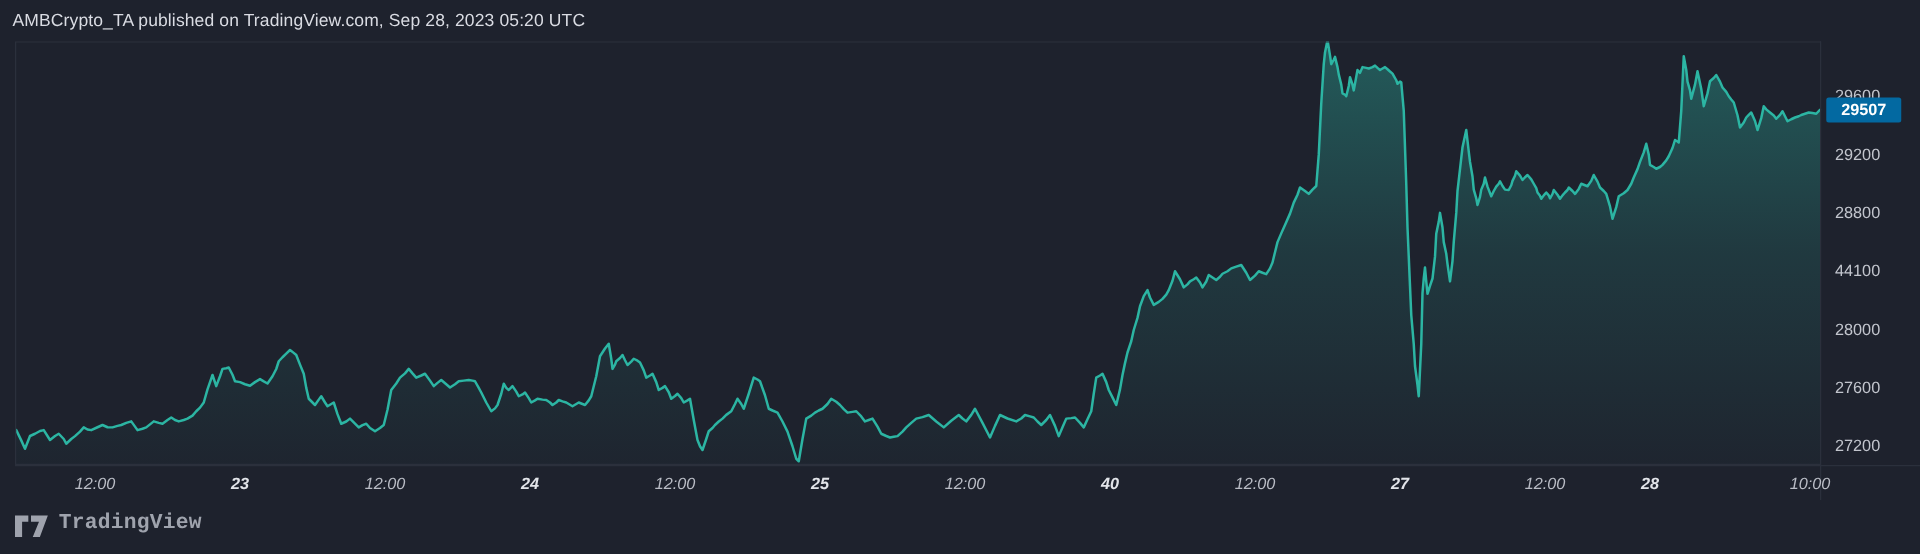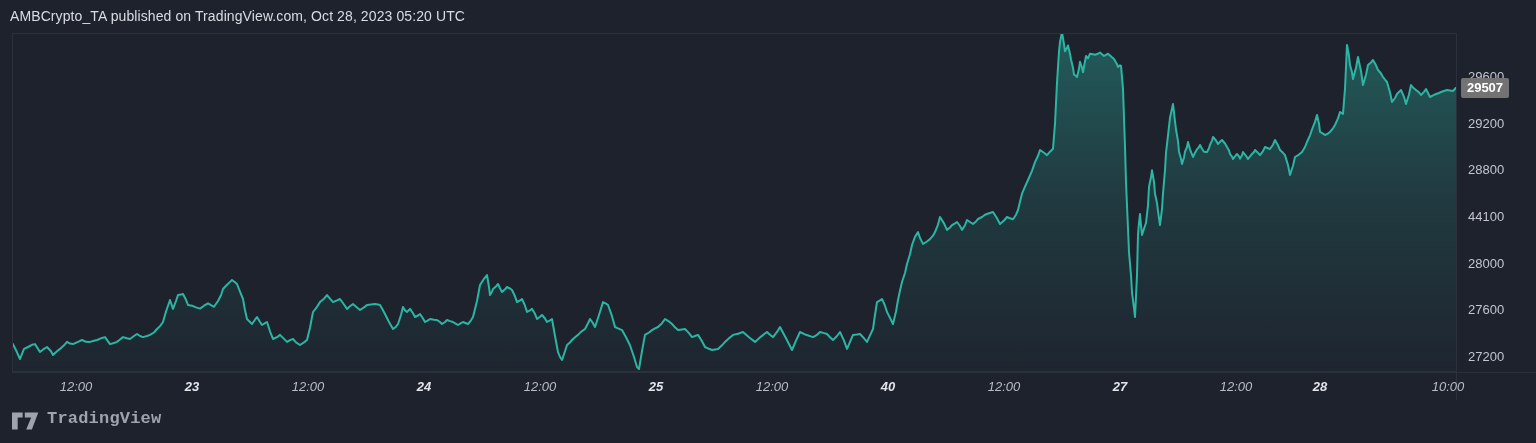--- a/index.html
+++ b/index.html
@@ -15,40 +15,40 @@
   }
   .plot-svg{position:absolute;left:12px;top:33px;}
   .axis-hline{position:absolute;left:12px;top:372px;width:1524px;height:1px;background:#2b303c;}
   .axis-vline{position:absolute;left:1456px;top:33px;width:1px;height:367px;background:#2b303c;}
   .price-axis{position:absolute;left:1457px;top:33px;width:79px;height:339px;}
   .price-axis-label{
     position:absolute;left:11px;font-size:13px;color:#c2c5cd;line-height:16px;
     white-space:nowrap;
   }
   .last-price-badge{
-    position:absolute;left:4px;width:48px;height:20px;border-radius:2px;
-    background:#737373;color:#ffffff;font-size:13px;font-weight:bold;
+    position:absolute;left:4px;width:60px;height:20px;border-radius:2px;
+    background:#0369a1;color:#ffffff;font-size:13px;font-weight:bold;
     display:flex;align-items:center;justify-content:center;z-index:2;
   }
   .time-axis{position:absolute;left:0;top:372px;width:1364px;height:32px;font-style:italic;}
   .time-axis-label{
     position:absolute;top:7px;width:70px;margin-left:-35px;text-align:center;
     font-size:13px;color:#b9bcc5;line-height:16px;white-space:nowrap;
   }
   .time-axis-label.day{color:#e2e4e9;font-weight:bold;}
   .logo-row{
     position:absolute;left:12px;top:409px;height:28px;
     display:flex;gap:8px;cursor:pointer;font-family:Liberation Mono, monospace;
   }
   .logo-text{font-size:17px;font-weight:bold;color:#9fa3ad;letter-spacing:.2px;}
 </style>
 </head>
 <body>
 
-<div class="title">AMBCrypto_TA published on TradingView.com, Oct 28, 2023 05:20 UTC</div>
+<div class="title">AMBCrypto_TA published on TradingView.com, Sep 28, 2023 05:20 UTC</div>
 
 <svg class="plot-svg" width="1445" height="339" viewBox="0 0 1445 339">
   <defs>
     <linearGradient id="areaGrad" x1="0" y1="0" x2="0" y2="1">
       <stop offset="0" stop-color="rgb(43,178,160)" stop-opacity="0.40"></stop>
       <stop offset="0.5" stop-color="rgb(43,178,160)" stop-opacity="0.16"></stop>
       <stop offset="1" stop-color="rgb(43,178,160)" stop-opacity="0.02"></stop>
     </linearGradient>
   </defs>
   <path fill="url(#areaGrad)" stroke="none" d="M1.0,311.1 L5.0,319.3 L8.0,326.0 L12.0,315.8 L16.0,314.0 L20.0,311.8 L23.0,311.1 L28.0,319.0 L32.0,315.8 L35.0,314.0 L39.0,318.2 L41.0,322.0 L45.0,318.2 L48.0,315.9 L52.0,312.3 L55.0,308.9 L58.0,310.6 L61.0,311.1 L66.0,308.8 L70.0,307.0 L74.0,308.8 L78.0,308.9 L82.0,307.7 L85.0,307.0 L89.0,305.3 L93.0,304.1 L96.0,308.3 L98.0,311.1 L102.0,310.0 L105.0,308.9 L108.0,306.5 L111.0,304.1 L115.0,305.3 L118.0,306.0 L122.0,303.0 L125.0,301.0 L128.0,303.0 L131.0,304.1 L135.0,303.0 L138.0,301.9 L142.0,299.5 L145.0,296.0 L148.0,293.1 L151.0,289.0 L154.0,278.5 L158.0,267.0 L161.0,275.9 L164.0,268.0 L166.0,262.1 L169.0,261.6 L171.0,261.0 L174.0,266.8 L176.0,272.0 L180.0,272.7 L184.0,274.4 L188.0,275.6 L192.0,272.7 L196.0,270.3 L199.0,272.1 L202.0,273.8 L206.0,268.0 L209.0,262.2 L211.0,256.0 L214.0,252.8 L217.0,249.9 L220.0,247.0 L223.0,249.3 L225.0,251.0 L228.0,258.7 L231.0,266.0 L233.0,277.3 L235.0,286.0 L238.0,289.0 L240.0,291.0 L243.0,286.7 L245.0,284.0 L248.0,289.0 L250.0,292.0 L253.0,290.2 L255.0,289.0 L258.0,298.3 L261.0,306.0 L265.0,304.2 L268.0,301.9 L272.0,305.9 L275.0,308.9 L278.0,307.1 L281.0,306.0 L284.0,309.4 L288.0,312.0 L292.0,309.4 L295.0,307.0 L298.0,294.8 L301.0,279.0 L305.0,273.8 L308.0,269.1 L312.0,265.7 L315.0,262.1 L318.0,265.7 L321.0,269.1 L325.0,267.4 L328.0,266.0 L332.0,271.5 L335.0,275.9 L338.0,273.3 L341.0,271.0 L345.0,274.4 L348.0,277.0 L352.0,274.4 L355.0,272.0 L359.0,271.5 L363.0,271.0 L366.0,271.5 L368.0,272.0 L371.0,277.3 L373.0,281.0 L377.0,289.0 L381.0,296.0 L384.0,293.7 L386.0,291.0 L389.0,282.0 L391.0,274.0 L393.0,277.3 L395.0,279.0 L398.0,275.9 L401.0,280.3 L403.0,284.0 L406.0,282.5 L408.0,281.0 L411.0,285.5 L413.0,289.0 L416.0,287.3 L418.0,286.0 L422.0,286.7 L425.0,287.0 L428.0,289.0 L430.0,291.0 L433.0,289.0 L435.0,287.0 L438.0,288.1 L441.0,289.0 L444.0,290.8 L446.0,292.0 L449.0,290.2 L451.0,289.0 L454.0,290.2 L456.0,291.0 L459.0,287.3 L461.0,284.0 L465.0,268.0 L468.0,252.0 L472.0,245.8 L475.0,242.0 L477.0,254.0 L478.0,262.1 L480.0,258.7 L481.0,256.0 L484.0,253.4 L486.0,251.0 L488.0,255.2 L490.0,259.0 L493.0,256.3 L495.0,254.0 L498.0,255.5 L500.0,257.0 L503.0,263.3 L505.0,269.1 L508.0,267.4 L510.0,266.0 L513.0,272.7 L515.0,279.0 L518.0,277.3 L520.0,275.9 L523.0,280.8 L525.0,286.0 L528.0,283.8 L530.0,282.0 L533.0,285.5 L535.0,289.0 L538.0,287.3 L540.0,286.0 L543.0,303.0 L546.0,319.0 L548.0,324.0 L550.0,327.0 L553.0,318.2 L555.0,312.0 L558.0,309.4 L560.0,307.0 L563.0,304.2 L566.0,301.9 L569.0,298.9 L573.0,296.0 L576.0,290.2 L578.0,286.0 L581.0,290.2 L583.0,294.0 L587.0,282.0 L591.0,269.1 L594.0,270.6 L596.0,272.0 L600.0,283.2 L603.0,294.0 L606.0,295.4 L610.0,297.1 L614.0,304.2 L618.0,312.3 L622.0,324.0 L625.0,334.0 L627.0,336.0 L630.0,318.2 L633.0,301.9 L637.0,299.5 L640.0,297.1 L643.0,295.4 L646.0,294.0 L650.0,290.2 L653.0,286.0 L657.0,288.4 L660.0,291.0 L663.0,294.3 L666.0,297.1 L670.0,296.5 L673.0,296.0 L677.0,300.1 L680.0,304.1 L683.0,303.0 L686.0,301.9 L690.0,308.3 L693.0,314.0 L697.0,315.8 L700.0,317.0 L703.0,316.4 L706.0,315.9 L710.0,312.3 L713.0,308.9 L717.0,305.3 L721.0,301.9 L726.0,300.7 L731.0,299.0 L737.0,304.2 L743.0,308.9 L749.0,303.6 L755.0,299.0 L758.0,301.8 L761.0,304.1 L765.0,298.9 L768.0,294.0 L774.0,305.3 L780.0,317.0 L784.0,307.7 L788.0,299.0 L794.0,301.8 L801.0,304.1 L805.0,301.8 L808.0,299.0 L812.0,300.1 L815.0,301.0 L818.0,304.2 L821.0,307.0 L825.0,303.0 L828.0,299.0 L832.0,307.7 L835.0,315.9 L838.0,308.8 L841.0,301.9 L845.0,301.5 L848.0,301.0 L852.0,305.3 L855.0,308.9 L858.0,302.4 L861.0,296.0 L863.0,282.0 L865.0,269.1 L868.0,267.4 L870.0,266.0 L873.0,272.7 L875.0,279.0 L878.0,284.9 L881.0,291.0 L884.0,278.5 L886.0,267.0 L888.0,257.5 L890.0,249.0 L893.0,240.0 L895.0,231.0 L898.0,221.3 L900.0,212.0 L903.0,203.9 L906.0,199.1 L908.0,205.0 L911.0,210.9 L915.0,208.5 L918.0,206.1 L921.0,202.7 L923.0,199.1 L926.0,191.6 L928.0,184.0 L932.0,190.4 L935.0,196.9 L938.0,194.5 L940.0,192.1 L943.0,190.4 L945.0,189.0 L948.0,193.0 L950.0,196.9 L953.0,192.2 L955.0,187.0 L958.0,189.0 L961.0,191.0 L964.0,188.4 L966.0,186.0 L970.0,184.0 L973.0,181.7 L977.0,180.3 L981.0,179.0 L985.0,185.2 L988.0,191.0 L992.0,187.5 L995.0,184.0 L998.0,185.2 L1001.0,186.3 L1004.0,181.7 L1006.0,177.0 L1008.0,168.8 L1010.0,160.7 L1013.0,153.7 L1016.0,147.0 L1020.0,137.9 L1023.0,129.1 L1026.0,122.8 L1028.0,117.0 L1032.0,119.8 L1035.0,122.1 L1038.0,118.7 L1041.0,115.8 L1043.0,90.7 L1045.0,49.8 L1047.0,18.3 L1048.0,9.0 L1050.0,-0.9 L1052.0,11.3 L1053.0,18.3 L1055.0,14.8 L1056.0,12.5 L1058.0,20.7 L1059.0,26.5 L1061.0,34.7 L1062.0,41.7 L1064.0,42.8 L1065.0,44.0 L1067.0,35.8 L1068.0,28.8 L1070.0,34.7 L1071.0,39.3 L1074.0,23.0 L1076.0,25.3 L1078.0,20.7 L1081.0,21.3 L1083.0,21.8 L1086.0,20.7 L1088.0,19.5 L1090.0,21.3 L1092.0,23.0 L1094.0,21.8 L1096.0,20.7 L1098.0,22.4 L1100.0,24.2 L1102.0,25.9 L1103.0,27.7 L1105.0,31.2 L1106.0,34.0 L1108.0,32.3 L1109.0,32.9 L1111.0,55.7 L1113.0,114.0 L1114.0,149.0 L1116.0,195.7 L1117.0,219.0 L1119.0,242.3 L1120.0,259.8 L1122.0,275.0 L1123.0,284.0 L1125.0,242.3 L1126.0,201.5 L1127.0,189.8 L1128.0,181.0 L1129.0,192.2 L1130.0,202.0 L1132.0,195.7 L1134.0,189.8 L1136.0,172.3 L1137.0,154.0 L1139.0,144.3 L1140.0,137.3 L1142.0,149.0 L1143.0,160.7 L1145.0,170.0 L1146.0,178.2 L1148.0,192.1 L1150.0,175.8 L1151.0,160.7 L1153.0,137.3 L1154.0,119.8 L1156.0,102.3 L1158.0,84.8 L1161.0,71.0 L1163.0,88.3 L1164.0,96.5 L1166.0,108.2 L1167.0,118.7 L1169.0,125.7 L1170.0,131.0 L1172.0,124.5 L1173.0,118.7 L1175.0,114.0 L1176.0,109.0 L1178.0,116.3 L1181.0,124.0 L1183.0,119.8 L1185.0,116.3 L1187.0,114.0 L1188.0,112.0 L1190.0,115.8 L1192.0,118.7 L1195.0,119.0 L1197.0,115.2 L1198.0,111.7 L1200.0,107.6 L1201.0,104.0 L1204.0,107.5 L1206.0,111.0 L1208.0,108.8 L1210.0,107.0 L1213.0,110.5 L1215.0,114.0 L1217.0,117.5 L1218.0,121.0 L1220.0,123.6 L1221.0,126.0 L1223.0,123.3 L1225.0,121.0 L1227.0,123.3 L1228.0,125.7 L1230.0,122.2 L1231.0,119.0 L1234.0,122.8 L1236.0,126.0 L1238.0,123.3 L1240.0,121.0 L1242.0,119.0 L1243.0,117.0 L1246.0,119.8 L1248.0,122.1 L1251.0,118.1 L1253.0,114.0 L1256.0,115.2 L1258.0,116.0 L1261.0,111.7 L1263.0,107.0 L1266.0,112.3 L1268.0,117.0 L1271.0,119.8 L1273.0,122.1 L1276.0,132.1 L1278.0,142.0 L1281.0,132.7 L1283.0,124.0 L1287.0,121.6 L1290.0,119.0 L1293.0,114.0 L1295.0,109.0 L1298.0,102.3 L1300.0,96.5 L1303.0,88.9 L1305.0,82.0 L1307.0,90.7 L1308.0,98.9 L1311.0,100.6 L1313.0,102.0 L1316.0,100.6 L1318.0,98.9 L1321.0,95.3 L1323.0,92.0 L1326.0,85.4 L1328.0,79.0 L1330.0,80.2 L1331.0,81.0 L1333.0,55.7 L1335.0,12.0 L1337.0,23.0 L1338.0,32.3 L1340.0,39.3 L1341.0,46.0 L1344.0,34.7 L1346.0,24.0 L1349.0,38.2 L1351.0,52.0 L1354.0,41.7 L1356.0,32.0 L1359.0,29.4 L1361.0,27.0 L1364.0,32.3 L1366.0,37.0 L1369.0,40.5 L1371.0,44.0 L1373.0,46.6 L1375.0,49.0 L1378.0,59.2 L1380.0,69.0 L1383.0,65.0 L1385.0,61.0 L1387.0,58.9 L1389.0,57.0 L1392.0,63.8 L1394.0,71.0 L1397.0,61.5 L1399.0,52.0 L1401.0,54.5 L1404.0,57.0 L1407.0,59.4 L1409.0,62.0 L1412.0,58.9 L1414.0,56.0 L1416.0,60.0 L1418.0,64.0 L1421.0,62.4 L1424.0,61.0 L1427.0,60.0 L1429.0,59.0 L1432.0,58.0 L1435.0,57.0 L1438.0,57.4 L1441.0,58.0 L1444.0,54.8 L1444.0,339 L1.0,339 Z"></path>

